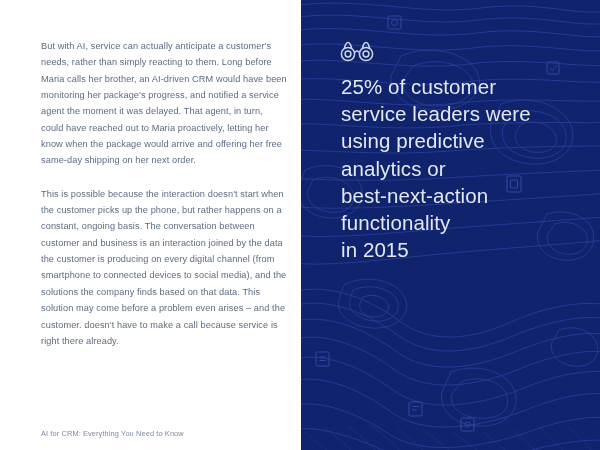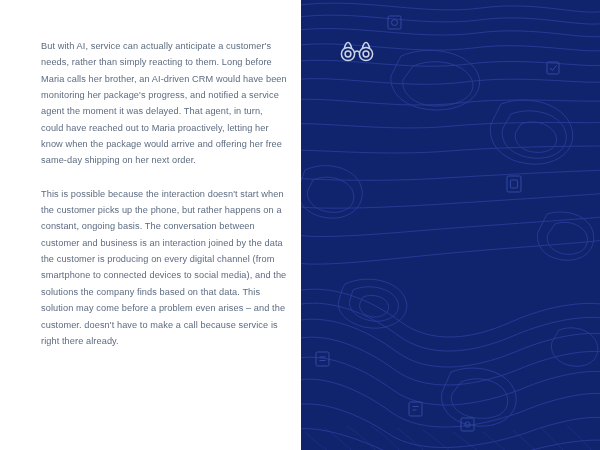--- a/index.html
+++ b/index.html
@@ -123,20 +123,21 @@
 
 <div class="page">
 
   <div class="left-col">
 
     <div class="body-copy">
       <p>But with AI, service can actually anticipate a customer's needs, rather than simply reacting to them. Long before Maria calls her brother, an AI-driven CRM would have been monitoring her package's progress, and notified a service agent the moment it was delayed. That agent, in turn, could have reached out to Maria proactively, letting her know when the package would arrive and offering her free same-day shipping on her next order.</p>
       <p>This is possible because the interaction doesn't start when the customer picks up the phone, but rather happens on a constant, ongoing basis. The conversation between customer and business is an interaction joined by the data the customer is producing on every digital channel (from smartphone to connected devices to social media), and the solutions the company finds based on that data. This solution may come before a problem even arises – and the customer. doesn't have to make a call because service is right there already.</p>
     </div>
 
+    <div class="footer-note">AI for CRM: Everything You Need to Know</div>
   </div>
 
   <div class="right-panel">
 
     <div class="topo-layer">
       <svg viewBox="0 0 299 450" preserveAspectRatio="none" xmlns="http://www.w3.org/2000/svg">
         <g fill="none" stroke="#2c41a0" stroke-width="0.9" opacity="0.85">
           <path d="M-10,6 C60,-4 120,16 180,8 C240,0 280,18 310,10"></path>
           <path d="M-10,18 C55,8 115,28 178,20 C238,12 282,30 310,22"></path>
           <path d="M-10,31 C50,22 112,41 176,33 C236,25 284,42 310,35"></path>
@@ -223,16 +224,23 @@
             <circle cx="26" cy="15" r="6.6"></circle>
             <circle cx="8" cy="15" r="2.9"></circle>
             <circle cx="26" cy="15" r="2.9"></circle>
             <path d="M14.5,13.6 C16,11.6 18,11.6 19.5,13.6"></path>
             <path d="M4.3,9.6 C5.2,5.2 6.3,3.4 8,3.4 C9.7,3.4 10.8,5.2 11.7,9.6"></path>
             <path d="M22.3,9.6 C23.2,5.2 24.3,3.4 26,3.4 C27.7,3.4 28.8,5.2 29.7,9.6"></path>
           </g>
         </svg>
       </div>
 
+      <div class="quote">25% of customer
+service leaders were
+using predictive
+analytics or
+best-next-action
+functionality
+in 2015</div>
 
     </div>
   </div>
 </div>
 
 </body></html>

